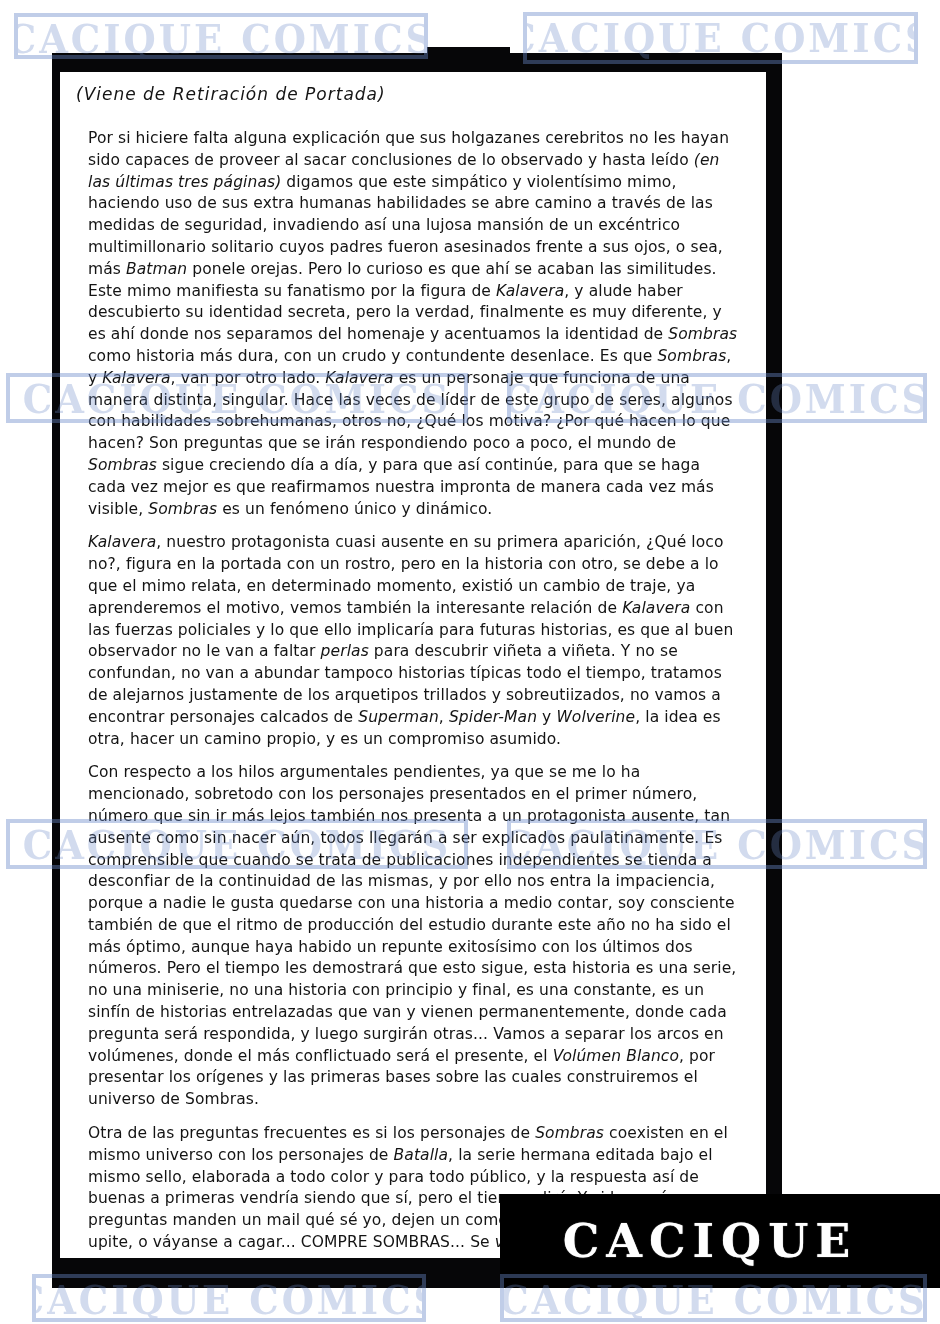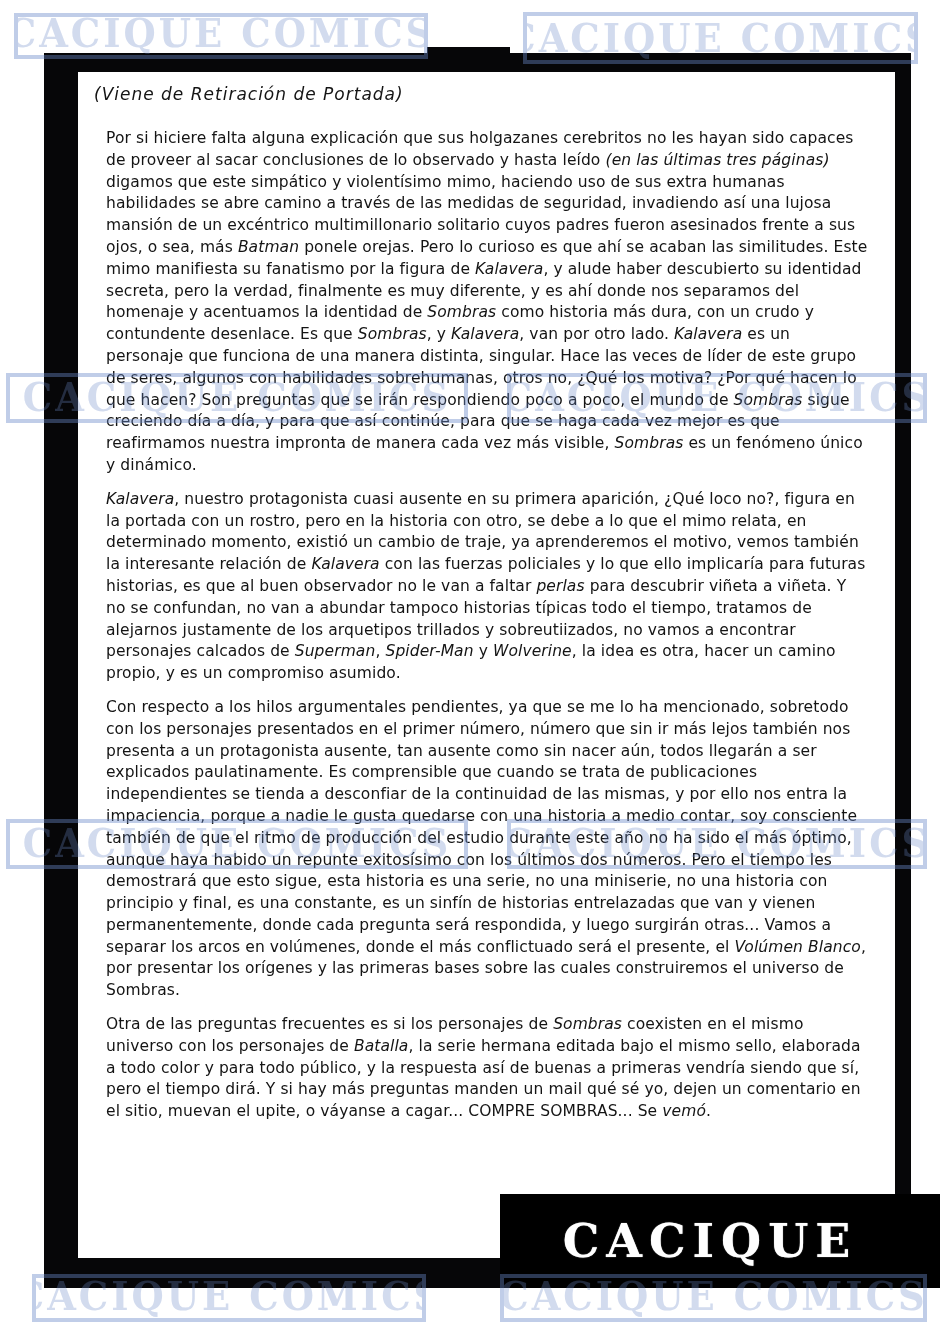--- a/index.html
+++ b/index.html
@@ -7,25 +7,25 @@
     width: 940px; height: 1324px;
     background: #ffffff;
     position: relative;
     overflow: hidden;
     font-family: "DejaVu Sans", sans-serif;
   }
 
   
   .frame {
     position: absolute;
-    left: 44px; top: 53px;
-    width: 867px; height: 1235px;
+    left: 52px; top: 53px;
+    width: 730px; height: 1235px;
     background: #060608;
     box-sizing: border-box;
-    padding: 19px 16px 30px 34px;
+    padding: 19px 16px 30px 8px;
   }
   .frame-notch {
     position: absolute;
     left: 427px; top: 47px;
     width: 83px; height: 26px;
     background: #060608;
   }
   .inner {
     width: 100%; height: 100%;
     background: #ffffff;
@@ -73,21 +73,21 @@
     color: #ffffff;
     text-shadow: 0 0 1px #cfcfcf;
   }
 
   
   .wm {
     position: absolute;
     box-sizing: border-box;
     border: 4px solid rgba(105, 135, 200, 0.42);
     display: flex;
-    align-items: flex-end;
+    align-items: flex-start;
     justify-content: center;
     pointer-events: none;
     z-index: 10;
     overflow: hidden;
   }
   .wm span {
     font-family: "DejaVu Serif", serif;
     font-weight: bold;
     font-size: 37px;
     letter-spacing: 3px;

